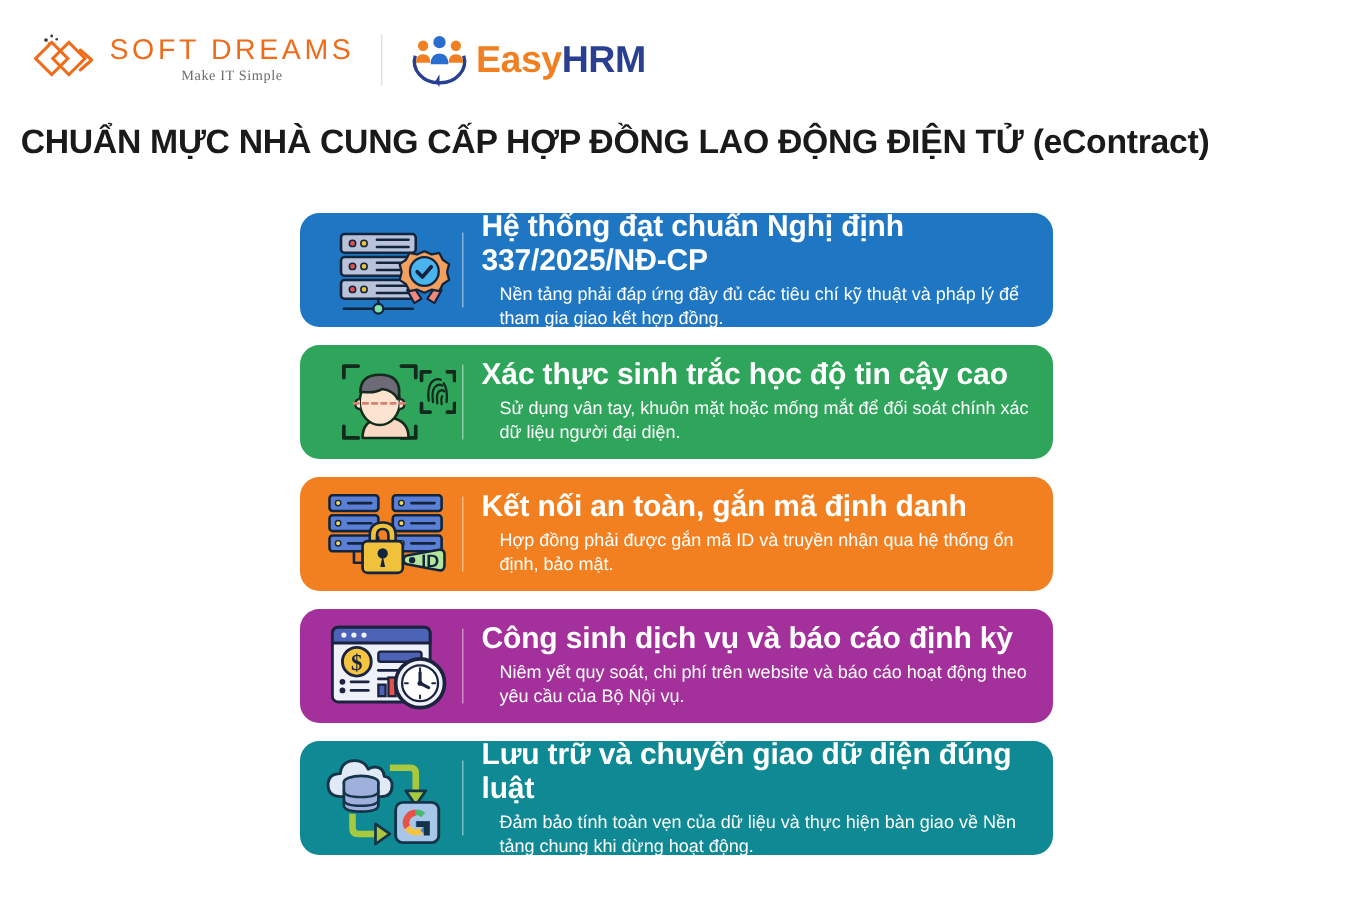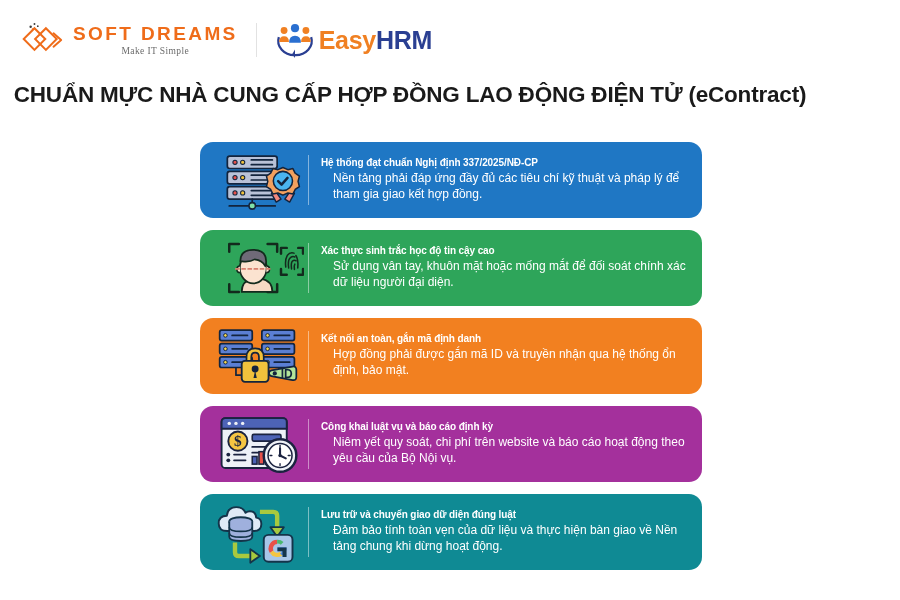--- a/index.html
+++ b/index.html
@@ -29,21 +29,21 @@
   }
   .logo-softdreams {
     display: flex;
     align-items: center;
     gap: 7px;
   }
   .sd-mark { width: 44px; height: 40px; display: block; }
   .sd-words { display: flex; flex-direction: column; align-items: center; }
   .sd-name {
     font-size: 19px;
-    font-weight: bold;
+    font-weight: normal;
     letter-spacing: 2.4px;
     color: #ef6c1a;
     line-height: 1;
     font-family: "Liberation Sans", sans-serif;
   }
   .sd-tag {
     font-size: 9.5px;
     color: #6b6b6b;
     letter-spacing: 0.4px;
     margin-top: 3px;
@@ -116,21 +116,21 @@
     background: rgba(255,255,255,0.45);
     margin: 0 12px 0 2px;
     flex: none;
   }
   .card-text {
     flex: 1;
     color: #ffffff;
     padding-right: 2px;
   }
   .card-title {
-    font-size: 10px;
+    font-size: 20px;
     font-weight: bold;
     line-height: 1.15;
     margin-bottom: 3px;
     letter-spacing: -0.1px;
   }
   .card-desc {
     font-size: 12px;
     line-height: 1.32;
     font-weight: normal;
     margin-left: 12px;
@@ -350,21 +350,21 @@
             <line x1="71" y1="53.5" x2="71" y2="55.5"></line>
             <line x1="60.5" y1="45" x2="62.5" y2="45"></line>
             <line x1="79.5" y1="45" x2="81.5" y2="45"></line>
           </g>
           <path d="M71 45 L71 37.5 M71 45 L77 48" fill="none" stroke="#1b2340" stroke-width="2.2" stroke-linecap="round"></path>
           <circle cx="71" cy="45" r="1.8" fill="#1b2340"></circle>
         </svg>
       </div>
       <div class="card-divider"></div>
       <div class="card-text">
-        <div class="card-title">Công khai luật vụ và báo cáo định kỳ</div>
+        <div class="card-title">Công sinh dịch vụ và báo cáo định kỳ</div>
         <div class="card-desc">Niêm yết quy soát, chi phí trên website và báo cáo hoạt động theo yêu cầu của Bộ Nội vụ.</div>
       </div>
     </div>
 
     <div class="card" style="background:#0f8a94">
       <div class="card-icon">
         <svg viewBox="0 0 96 66" width="92" height="64" aria-hidden="true">
           <path d="M16 32 q-9 0 -9 -8 q0 -8 8.5 -8 q1 -9 10 -9 q7 0 9.5 6 q2 -1.6 4.5 -1.6 q6 0 6.6 6.6 q5.4 0.6 5.4 6.6 q0 7.4 -8 7.4z" fill="#dfeaf6" stroke="#14344a" stroke-width="2" stroke-linejoin="round"></path>
           <ellipse cx="30" cy="22" rx="12" ry="4.4" fill="#9fb0dd" stroke="#14344a" stroke-width="1.9"></ellipse>
           <path d="M18 22 l0 16 q0 4.4 12 4.4 q12 0 12 -4.4 l0 -16" fill="#9fb0dd" stroke="#14344a" stroke-width="1.9" stroke-linejoin="round"></path>

